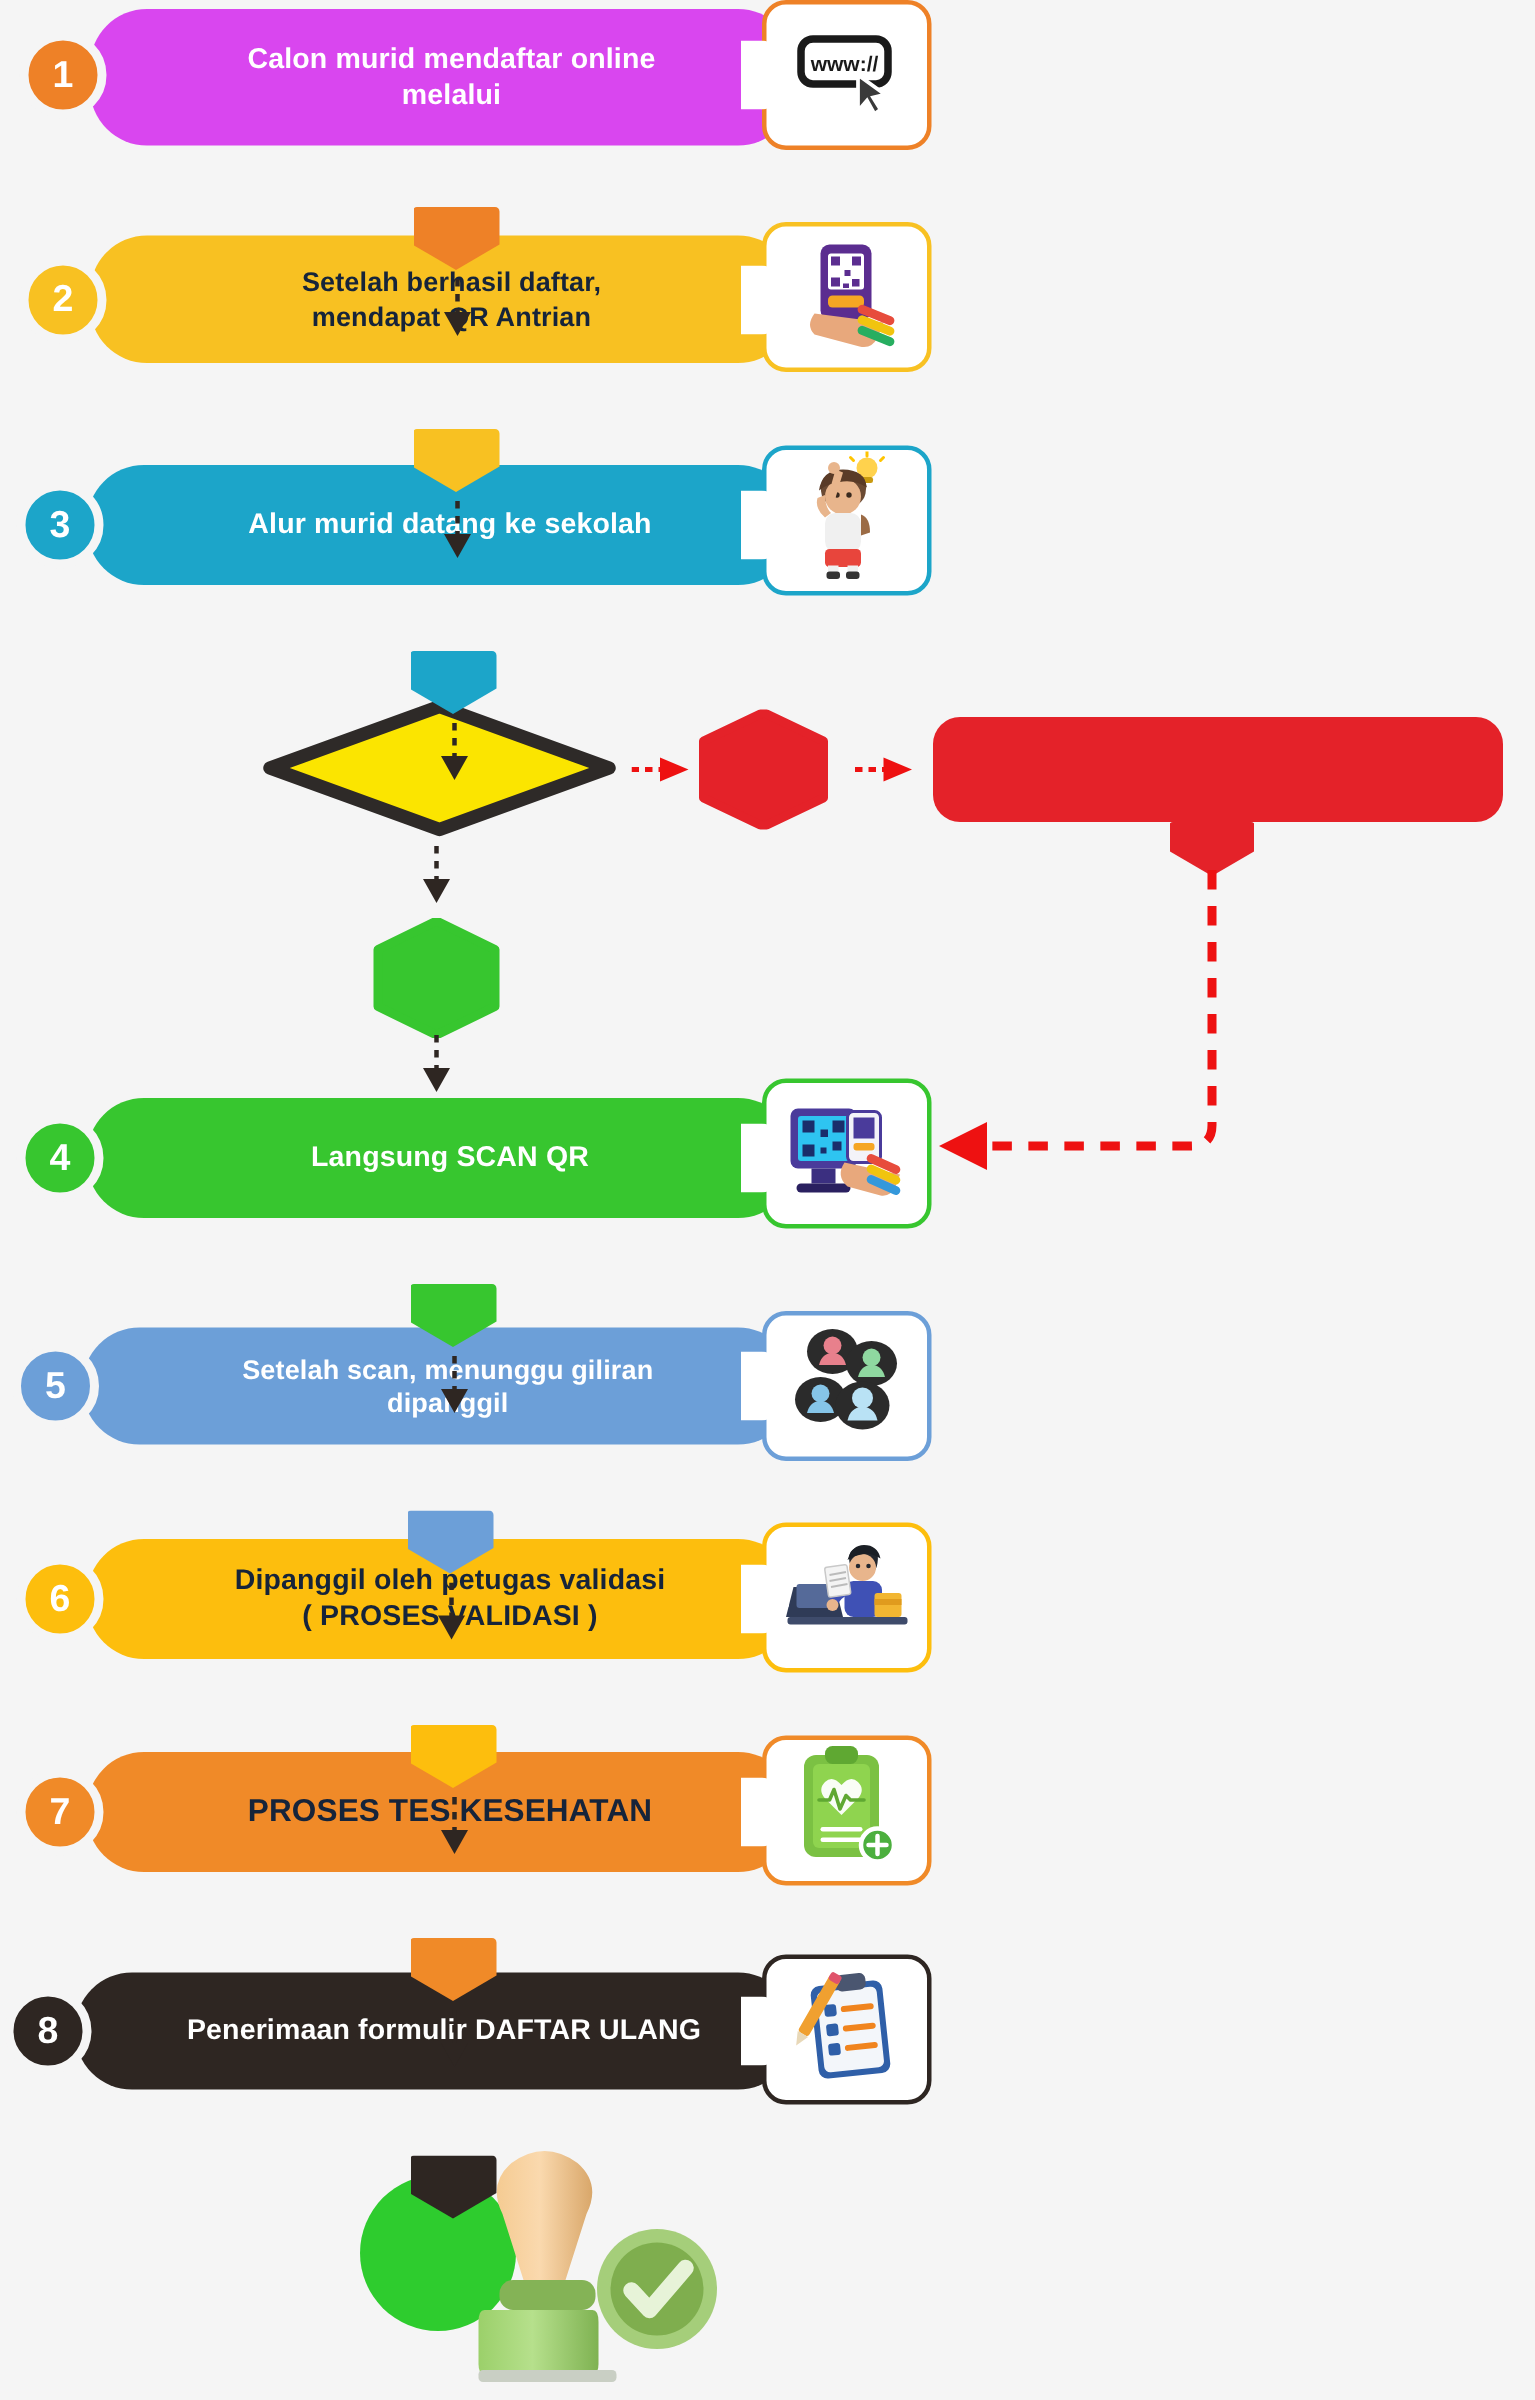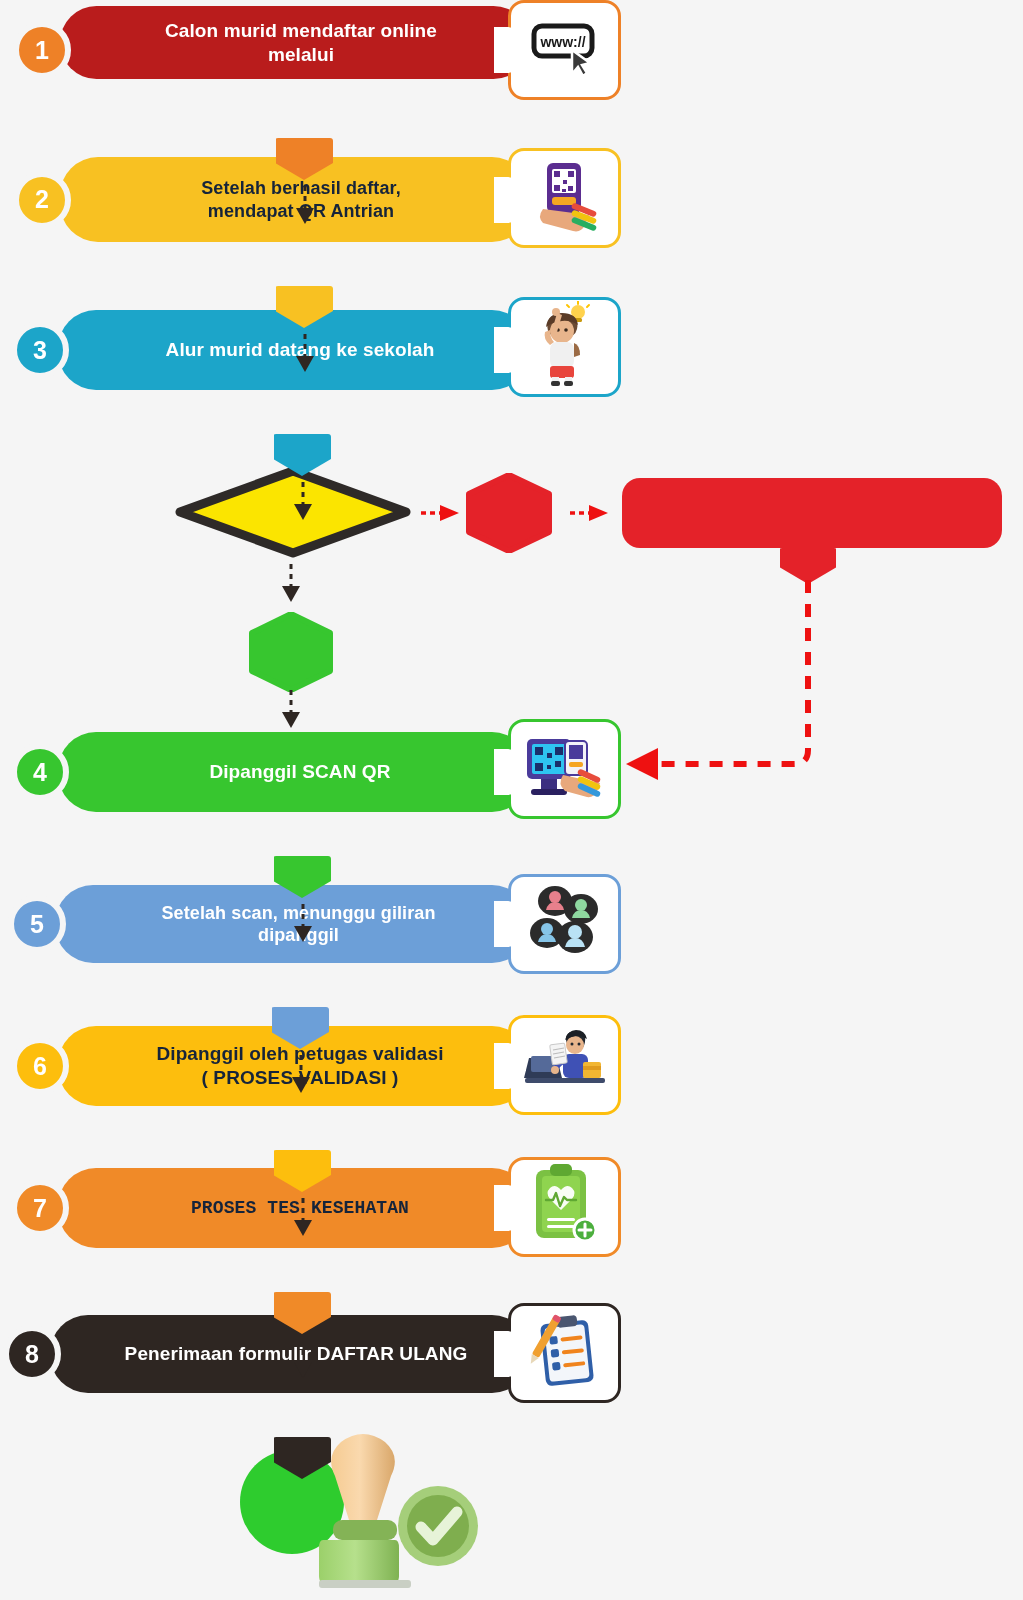--- a/index.html
+++ b/index.html
@@ -82,21 +82,21 @@
 <div id="stage">
   <div class="lbl-sr">Alur Pendaftaran SPMB SMK PGRI Wlingi</div>
 <div class="step-row" style="top: 0px;">
       <div class="icon-card" style="left: 508px; top: 0px; width: 113px; height: 100px; border: 3px solid rgb(238, 129, 39);">
         <span class="icon-glyph"><svg width="74" height="62" viewBox="0 0 74 62">
        <rect x="6" y="10" width="58" height="30" rx="8" fill="#fff" stroke="#1A1A1A" stroke-width="5"></rect>
        <text x="35" y="31" font-family="Liberation Sans, sans-serif" font-size="14" font-weight="bold" text-anchor="middle" fill="#1A1A1A">www://</text>
        <path d="M44 34 L44 58 L50 51 L55 60 L59 57 L54 49 L62 47 Z" fill="#3A3A3A" stroke="#fff" stroke-width="2.5"></path>
      </svg></span>
       </div>
-      <div class="bar" style="left: 60px; top: 6px; width: 470px; height: 73px; background: #b91c1c;">
+      <div class="bar" style="left: 60px; top: 6px; width: 470px; height: 91px; background: #d946ef;">
         <div class="bar-label" style="color: rgb(255, 255, 255); font-size: 19px;"><span style="font-size:19px">Calon murid mendaftar online melalui</span><br></div>
       </div>
       <div class="notch" style="left: 494px; top: 27px; transform: none; position: absolute;"><svg width="32" height="46" viewBox="0 0 32 46">
       <path d="M0 0 h14 a9 9 0 0 1 9 9 a9 9 0 0 0 9 9 v10 a9 9 0 0 0 -9 9 a9 9 0 0 1 -9 9 h-14 z" fill="#fff"></path>
     </svg></div>
       <div class="badge" style="left: 13px; top: 21px; background: rgb(238, 129, 39);">
         <span>1</span>
       </div>
     </div>
     <div class="step-row" style="top: 0px;">
@@ -189,21 +189,21 @@
        <rect x="44" y="31" width="14" height="5" rx="2" fill="#F5A623"></rect>
        <path d="M38 44 q-6 9 2 16 l22 6 q7 1 10 -6 l3 -8z" fill="#E8A87C"></path>
        <g>
          <rect x="52" y="42" width="24" height="6" rx="3" fill="#E74C3C" transform="rotate(24 64 45)"></rect>
          <rect x="52" y="49" width="24" height="6" rx="3" fill="#F1C40F" transform="rotate(24 64 52)"></rect>
          <rect x="52" y="56" width="24" height="6" rx="3" fill="#3498DB" transform="rotate(24 64 59)"></rect>
        </g>
      </svg></span>
       </div>
       <div class="bar" style="left: 58px; top: 732px; width: 472px; height: 80px; background: rgb(55, 198, 47);">
-        <div class="bar-label" style="color: rgb(255, 255, 255); font-size: 19px;">Dipanggil SCAN QR</div>
+        <div class="bar-label" style="color: rgb(255, 255, 255); font-size: 19px;">Langsung SCAN QR</div>
       </div>
       <div class="notch" style="left: 494px; top: 749px; transform: none; position: absolute;"><svg width="32" height="46" viewBox="0 0 32 46">
       <path d="M0 0 h14 a9 9 0 0 1 9 9 a9 9 0 0 0 9 9 v10 a9 9 0 0 0 -9 9 a9 9 0 0 1 -9 9 h-14 z" fill="#fff"></path>
     </svg></div>
       <div class="badge" style="left: 11px; top: 743px; background: rgb(55, 198, 47);">
         <span>4</span>
       </div>
     </div>
     <div class="step-row" style="top: 0px;">
       <div class="icon-card" style="left: 508px; top: 874px; width: 113px; height: 100px; border: 3px solid rgb(108, 159, 216);">
@@ -282,21 +282,21 @@
        <rect x="20" y="2" width="22" height="12" rx="5" fill="#5FA832"></rect>
        <path d="M31 28 q-6 -7 -11 -2 q-5 5 0 11 l11 11 l11 -11 q5 -6 0 -11 q-5 -5 -11 2z" fill="#fff" opacity=".95"></path>
        <path d="M16 38 l7 0 l3 -7 l4 13 l4 -9 l3 3 l9 0" fill="none" stroke="#5FA832" stroke-width="2.4" stroke-linecap="round" stroke-linejoin="round"></path>
        <rect x="17" y="56" width="28" height="3" rx="1.5" fill="#fff"></rect>
        <rect x="17" y="63" width="28" height="3" rx="1.5" fill="#fff"></rect>
        <circle cx="55" cy="68" r="11" fill="#4CAF3E" stroke="#fff" stroke-width="3"></circle>
        <path d="M55 62 v12 M49 68 h12" stroke="#fff" stroke-width="3" stroke-linecap="round"></path>
      </svg></span>
       </div>
       <div class="bar" style="left: 58px; top: 1168px; width: 472px; height: 80px; background: rgb(240, 138, 40);">
-        <div class="bar-label" style="color: rgb(22, 36, 58); font-size: 18px; font-family: Liberation Mono, monospace;">PROSES TES KESEHATAN</div>
+        <div class="bar-label" style="color: rgb(22, 36, 58); font-size: 21px;">PROSES TES KESEHATAN</div>
       </div>
       <div class="notch" style="left: 494px; top: 1185px; transform: none; position: absolute;"><svg width="32" height="46" viewBox="0 0 32 46">
       <path d="M0 0 h14 a9 9 0 0 1 9 9 a9 9 0 0 0 9 9 v10 a9 9 0 0 0 -9 9 a9 9 0 0 1 -9 9 h-14 z" fill="#fff"></path>
     </svg></div>
       <div class="badge" style="left: 11px; top: 1179px; background: rgb(240, 138, 40);">
         <span>7</span>
       </div>
     </div>
     <div class="step-row" style="top: 0px;">
       <div class="icon-card" style="left: 508px; top: 1303px; width: 113px; height: 100px; border: 3px solid rgb(46, 38, 34);">

